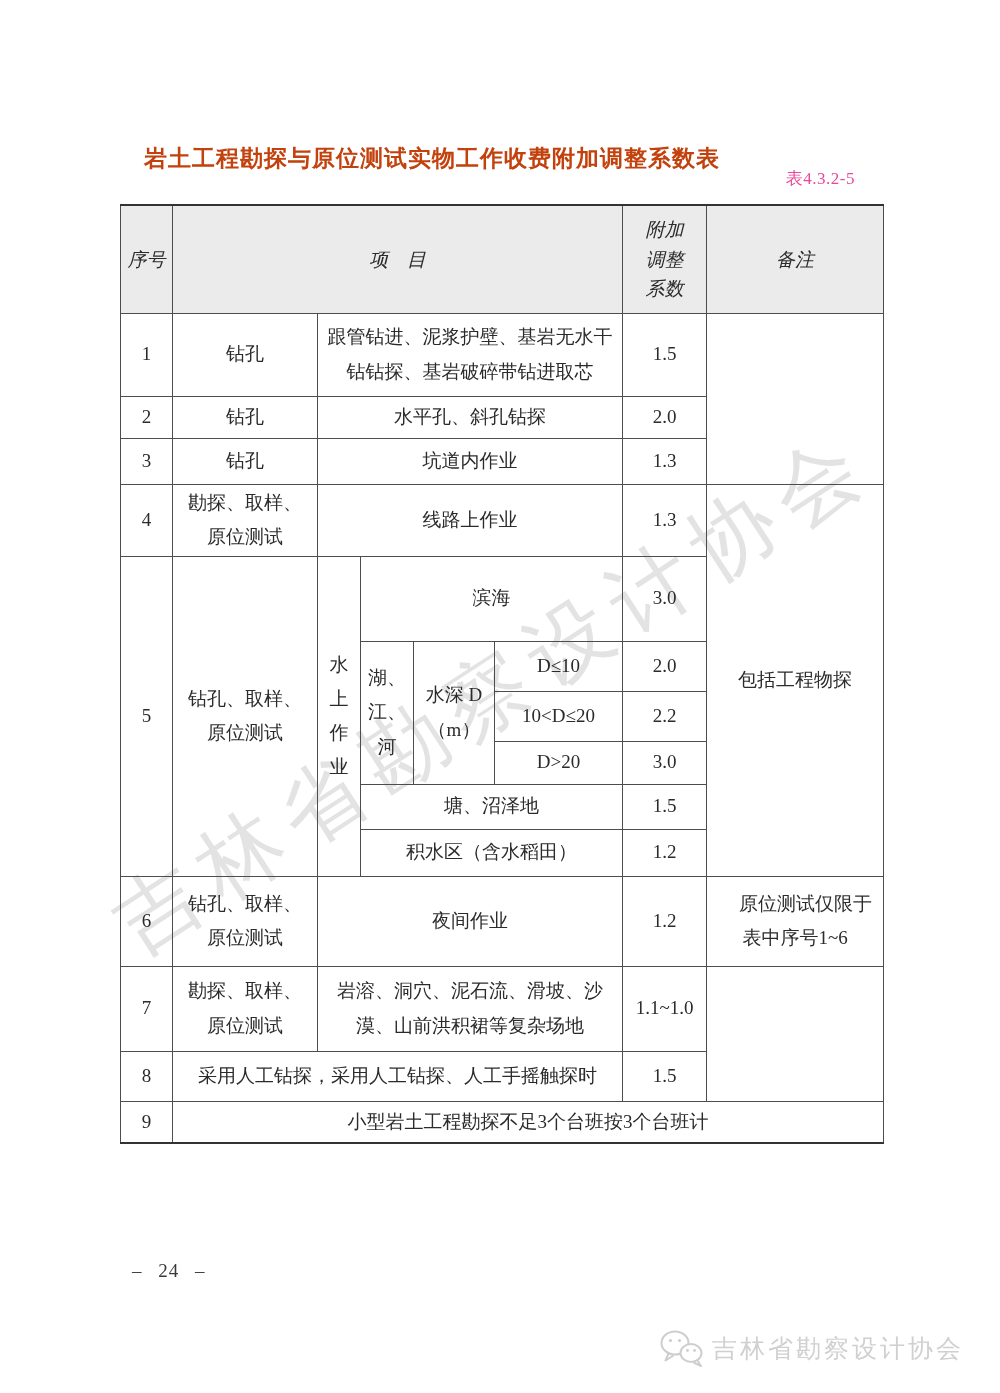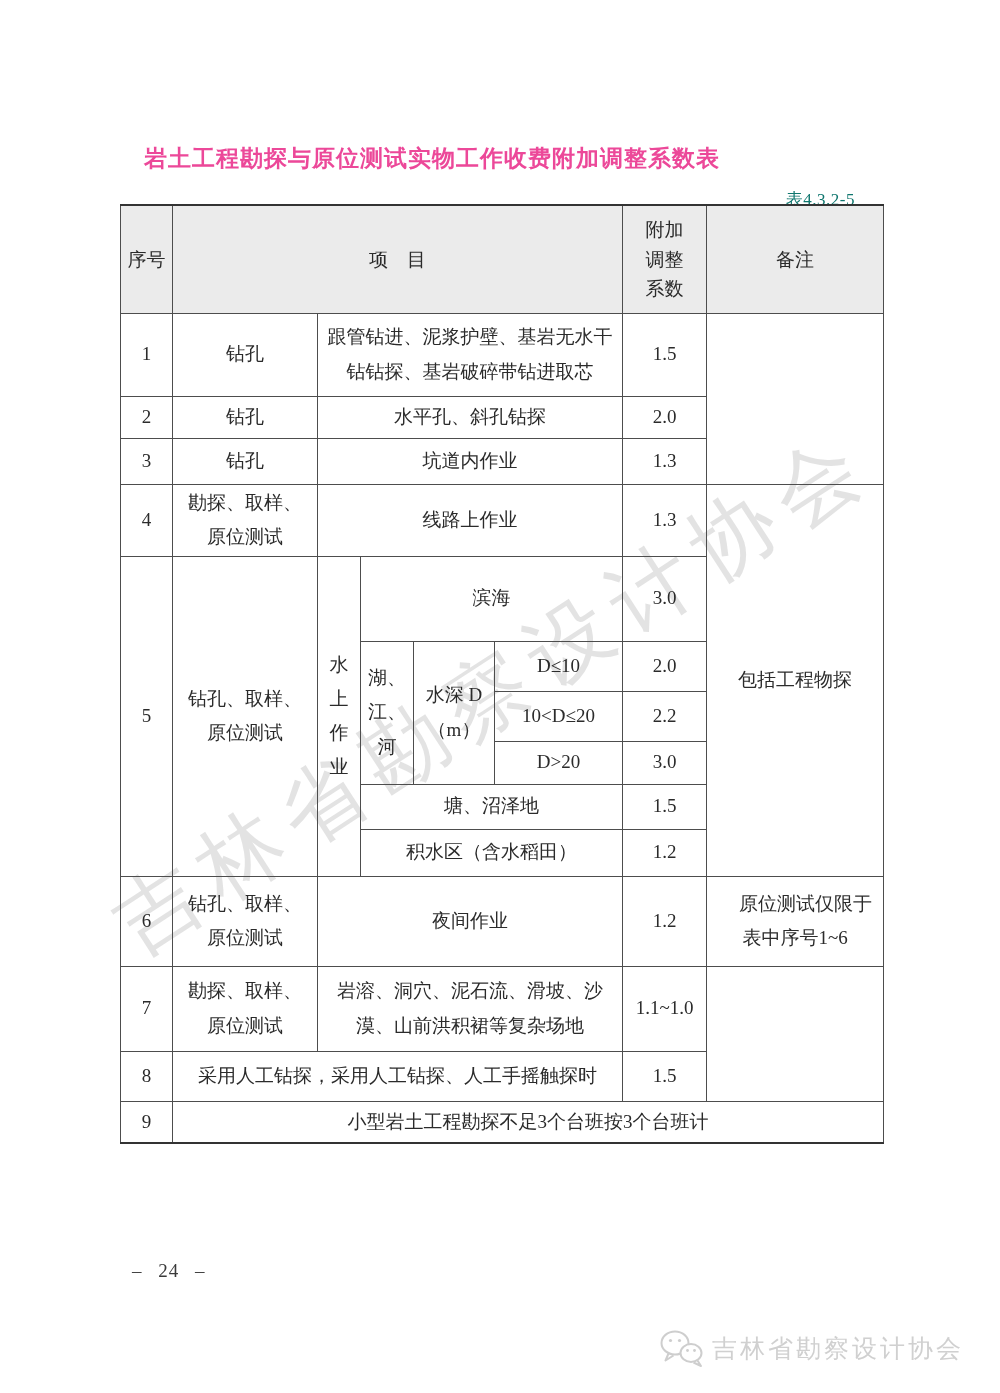--- a/index.html
+++ b/index.html
@@ -3,46 +3,46 @@
 <meta charset="utf-8">
 <style>
   html,body{margin:0;padding:0;}
   body{
     width:1000px;height:1393px;position:relative;background:#ffffff;
     font-family:"Liberation Serif", serif;color:#2d2d2d;overflow:hidden;
   }
   .page-title{
     position:absolute;top:143px;left:0;width:864px;text-align:center;
     font-family:"Liberation Sans", sans-serif;font-weight:700;
-    font-size:23px;color:#ec4899;letter-spacing:1px;
+    font-size:23px;color:#c2410c;letter-spacing:1px;
   }
   .table-ref{
-    position:absolute;top:188px;right:145px;
-    font-size:17px;color:#0f766e;letter-spacing:0.5px;
+    position:absolute;top:167px;right:145px;
+    font-size:17px;color:#ec4899;letter-spacing:0.5px;
   }
   .watermark{
     position:absolute;left:52px;top:636px;width:880px;text-align:center;
     transform:rotate(-33deg);transform-origin:center;
     font-size:84px;letter-spacing:14px;white-space:nowrap;
     color:rgba(40,40,40,0.13);z-index:0;font-family:"Liberation Serif", serif;
   }
   table.fee{
     position:absolute;left:120px;top:204px;z-index:1;
     border-collapse:collapse;table-layout:fixed;width:763px;
     border-top:2.5px solid #333;border-bottom:2.5px solid #333;
     background:transparent;
   }
   table.fee td{
     border:1.5px solid #4d4d4d;
     text-align:center;vertical-align:middle;
     font-size:19px;line-height:1.8;color:#2b2b2b;
     padding:1px 2px;white-space:pre-line;
     overflow:hidden;
   }
-  tr.hdr td{background:#ebebeb;line-height:1.55;}
+  tr.hdr td{background:#ebebeb;line-height:1.55;font-style:italic;}
   td.vgroup{line-height:2.1;}
   td.vrivers{line-height:2.2;}
   td.math{}
   td.left{text-align:left;padding-left:20px;}
   td.remark-p{text-align:left;padding-left:4px;padding-right:4px;text-indent:21px;line-height:1.8;}
   .page-number{
     position:absolute;left:132px;top:1260px;
     font-size:19px;color:#3a3a3a;word-spacing:10px;letter-spacing:1px;
   }
   .footer-brand{

